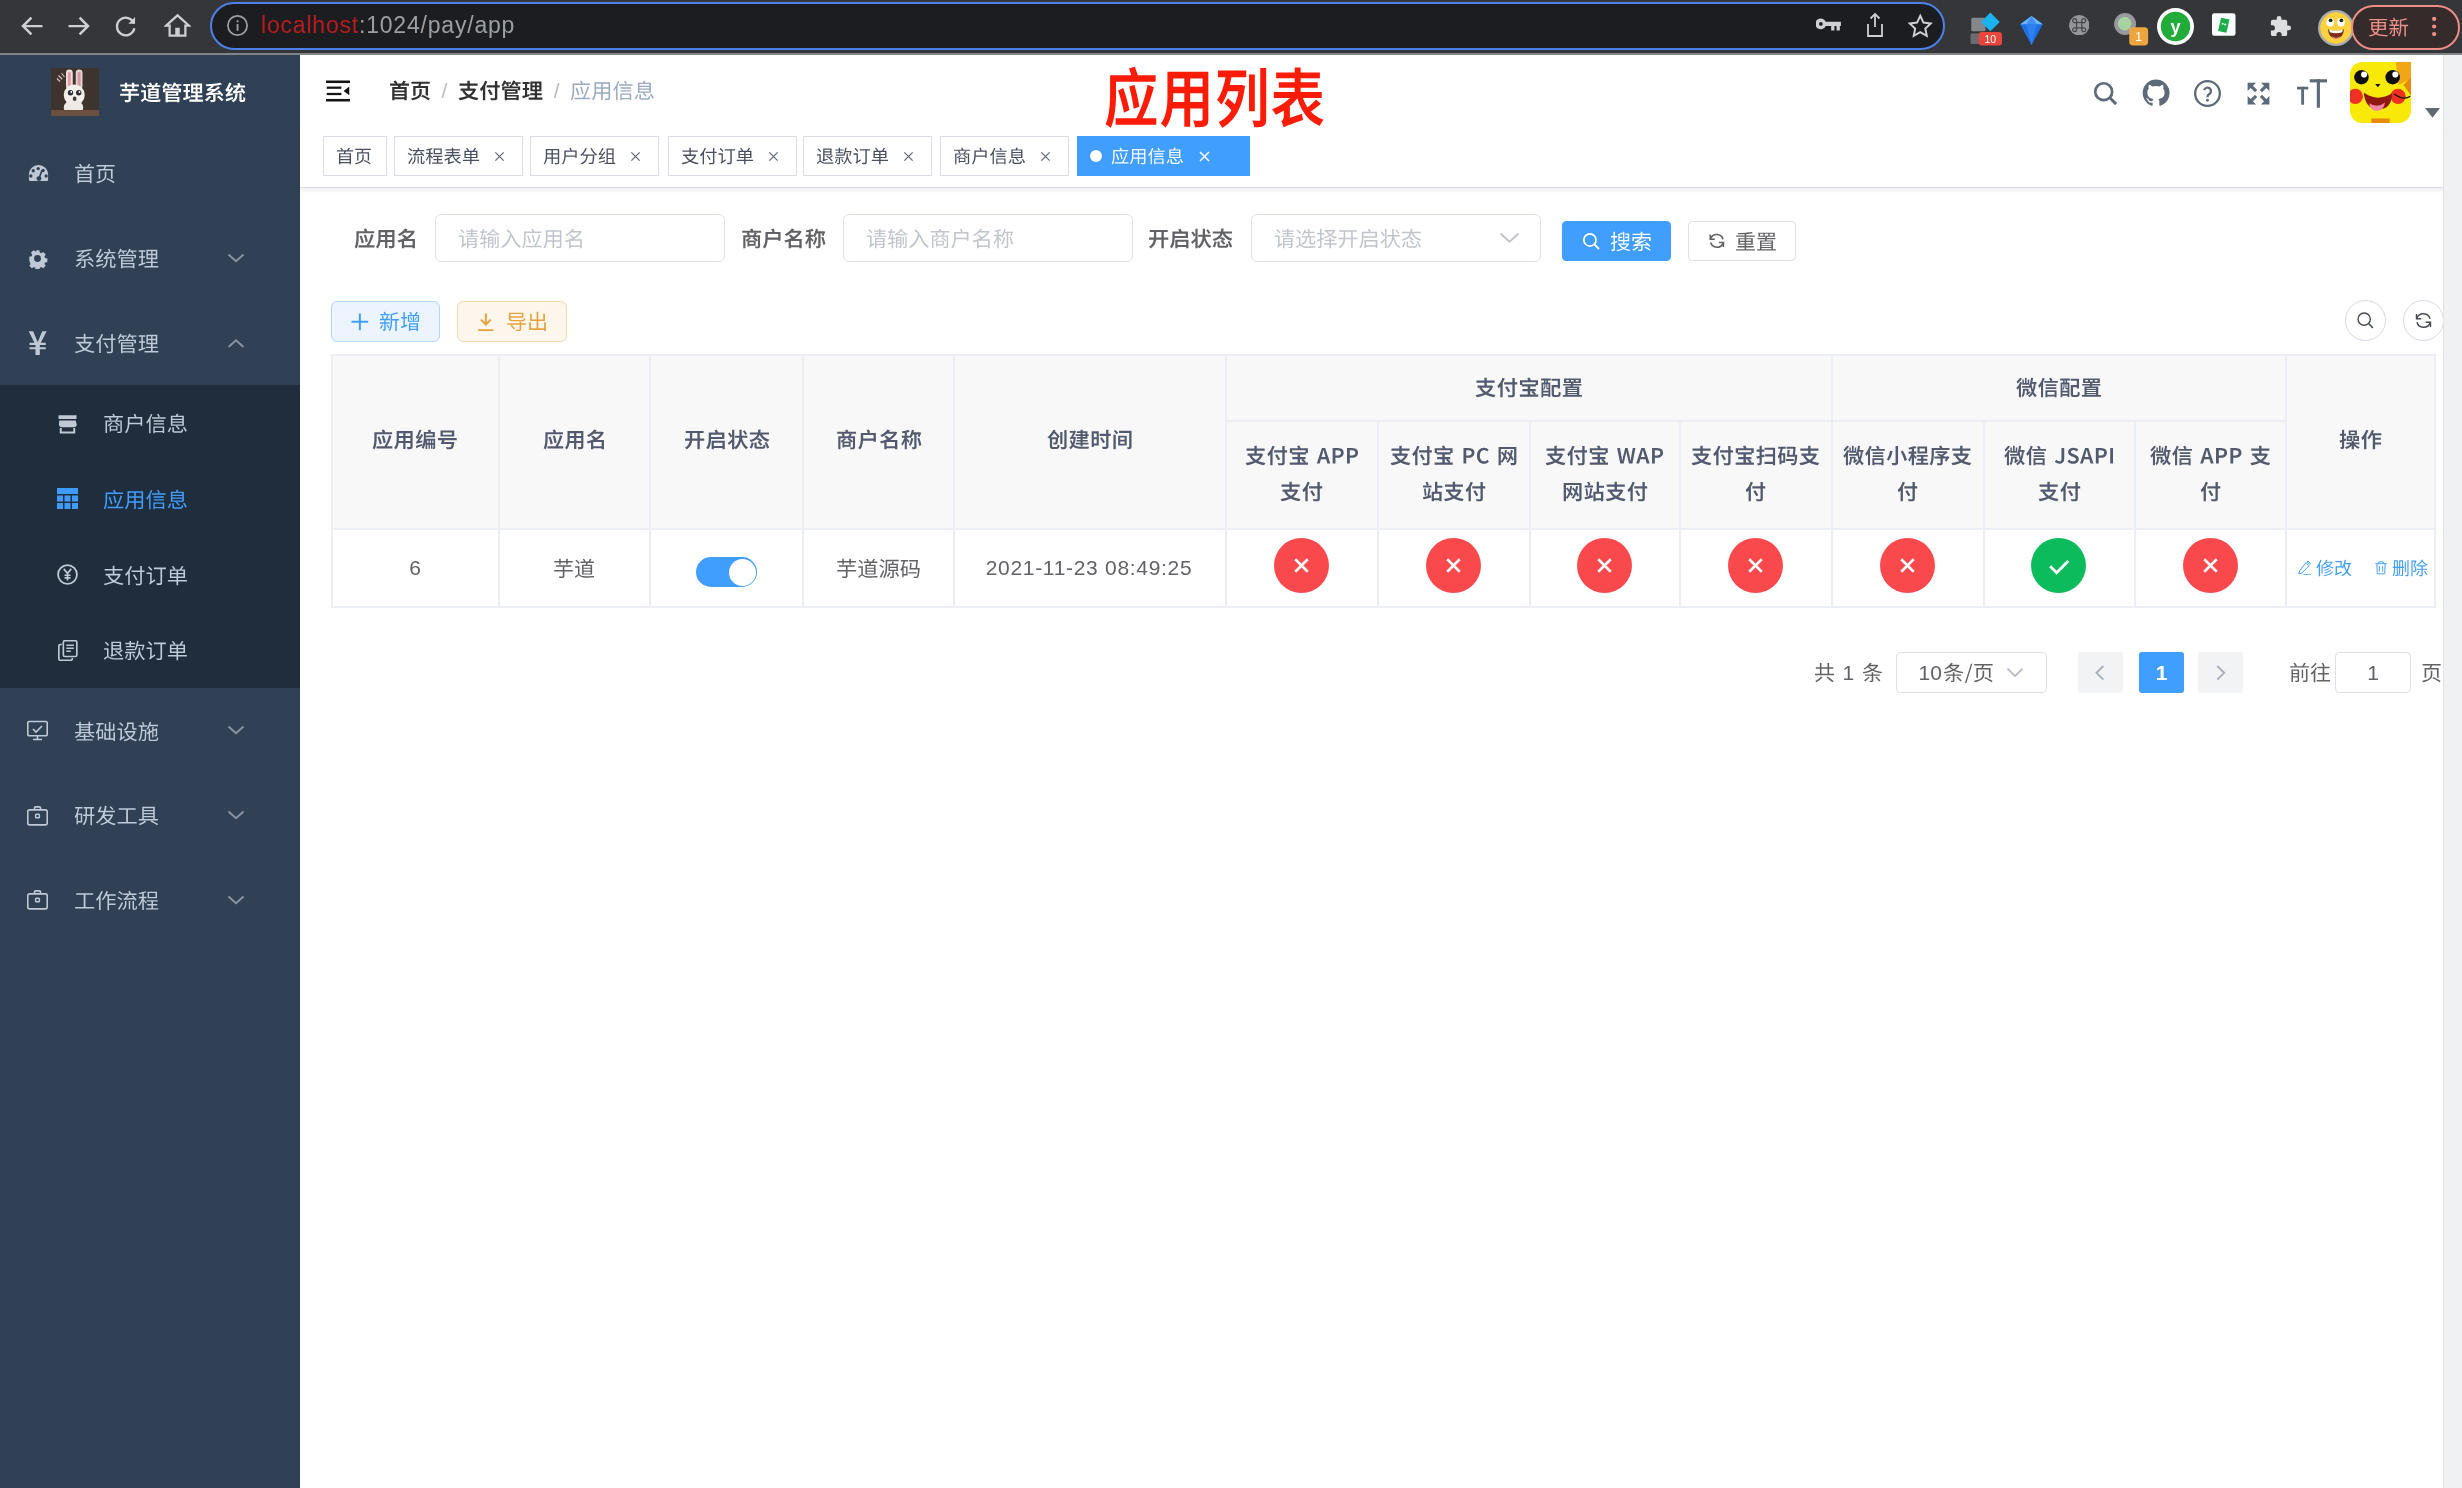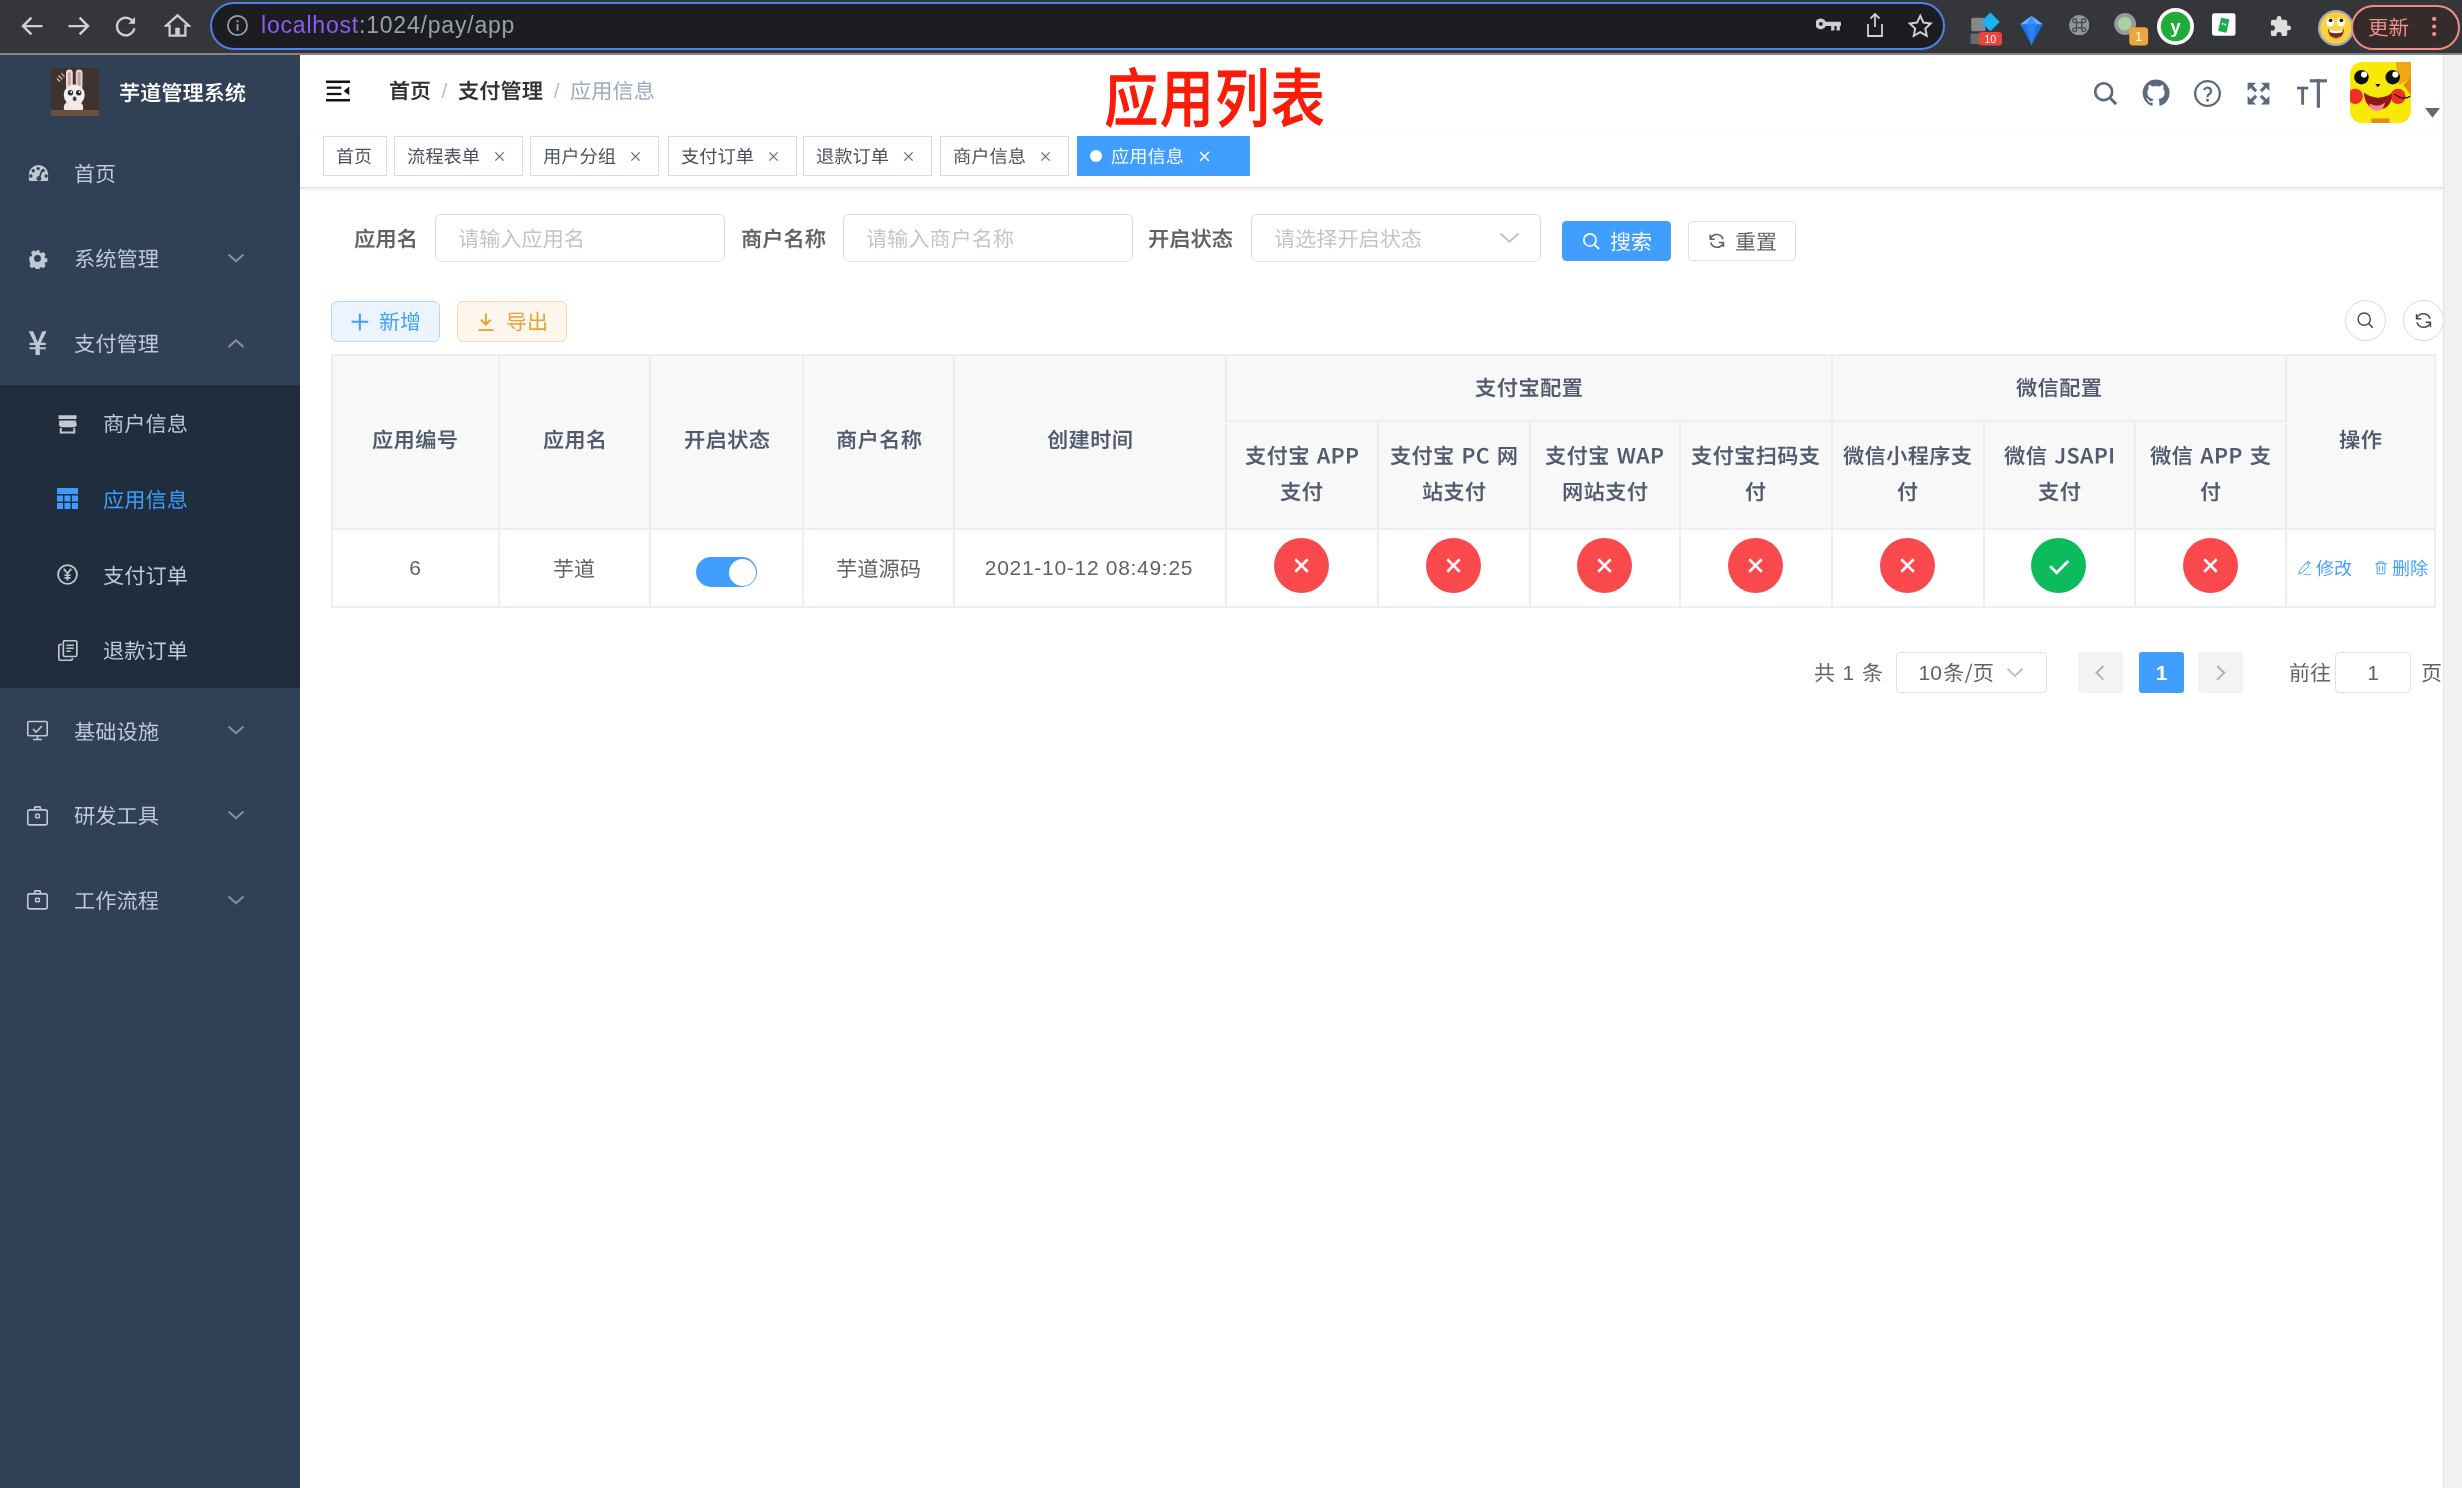--- a/index.html
+++ b/index.html
@@ -142,21 +142,21 @@
 <svg class="abs" style="left:164px;top:12px" width="27" height="27" viewBox="0 0 24 24">
     <path d="M12 3 2 12h3v9h6v-6h2v6h6v-9h3z" fill="none" stroke="#cdcfd2" stroke-width="2"></path>
   </svg>
 <div class="abs" style="left:210px;top:1.5px;width:1735px;height:48px;border-radius:24px;background:#1c1d20;border:2.3px solid #4e80ea"></div>
 <svg class="abs" style="left:226px;top:14.4px" width="23" height="23" viewBox="0 0 24 24">
     <circle cx="12" cy="12" r="10" fill="none" stroke="#9aa0a6" stroke-width="1.8"></circle>
     <rect x="11.1" y="10.5" width="1.9" height="7" fill="#9aa0a6"></rect>
     <rect x="11.1" y="6.5" width="1.9" height="2.2" fill="#9aa0a6"></rect>
   </svg>
 <div class="abs fx" style="left:261px;top:1.5px;height:48px;font-size:23px;letter-spacing:0.8px">
-    <span style="color:#8b5cf6">localhost</span>
+    <span style="color:#b91c1c">localhost</span>
     <span style="color:#9aa0a6">:1024/pay/app</span>
   </div>
 <svg class="abs" style="left:1816px;top:14.4px" width="26" height="23" viewBox="0 0 24 21">
     <path d="M9 8.5a5 5 0 1 0 0 4H14v4h3v-4h2v4h3v-4h1v-4zM4.5 12.2a1.7 1.7 0 1 1 0-3.4 1.7 1.7 0 0 1 0 3.4z" fill="#cdcfd2" transform="translate(0 -1.5)"></path>
   </svg>
 <svg class="abs" style="left:1863px;top:12px" width="24" height="27" viewBox="0 0 24 27">
     <g fill="none" stroke="#cdcfd2" stroke-width="1.8">
       <path d="M5 12v12h14V12"></path>
       <path d="M12 15V2.5"></path>
       <path d="m7.5 6.5 4.5-4.5 4.5 4.5"></path>
@@ -943,21 +943,21 @@
     <div style="position:absolute;right:1.5px;top:1.5px;width:27px;height:27px;border-radius:50%;background:#fff"></div>
   </div>
 <div class="abs fxc" style="left:803px;top:544px;width:151px;height:48px">
     <svg style="width:85px;height:21px;color:#606266;" viewBox="0 -880 4000 1000" fill="currentColor" preserveAspectRatio="none">
       <use href="#g400_102" x="0"></use>
       <use href="#g400_103" x="1000"></use>
       <use href="#g400_104" x="2000"></use>
       <use href="#g400_105" x="3000"></use>
     </svg>
   </div>
-<div class="abs fxc" style="left:953px;top:544px;width:272px;height:48px;font-size:21px;color:#606266;letter-spacing:0.7px">2021-10-12 08:49:25</div>
+<div class="abs fxc" style="left:953px;top:544px;width:272px;height:48px;font-size:21px;color:#606266;letter-spacing:0.7px">2021-11-23 08:49:25</div>
 <svg class="abs" style="left:1274px;top:538px" width="55" height="55" viewBox="0 0 73 73">
     <circle cx="36.5" cy="36.5" r="36.5" fill="#f9494d"></circle>
     <path d="M28.2 28.2l16.6 16.6M44.8 28.2 28.2 44.8" stroke="#fff" stroke-width="3.4"></path>
   </svg>
 <svg class="abs" style="left:1426px;top:538px" width="55" height="55" viewBox="0 0 73 73">
     <circle cx="36.5" cy="36.5" r="36.5" fill="#f9494d"></circle>
     <path d="M28.2 28.2l16.6 16.6M44.8 28.2 28.2 44.8" stroke="#fff" stroke-width="3.4"></path>
   </svg>
 <svg class="abs" style="left:1577px;top:538px" width="55" height="55" viewBox="0 0 73 73">
     <circle cx="36.5" cy="36.5" r="36.5" fill="#f9494d"></circle>

